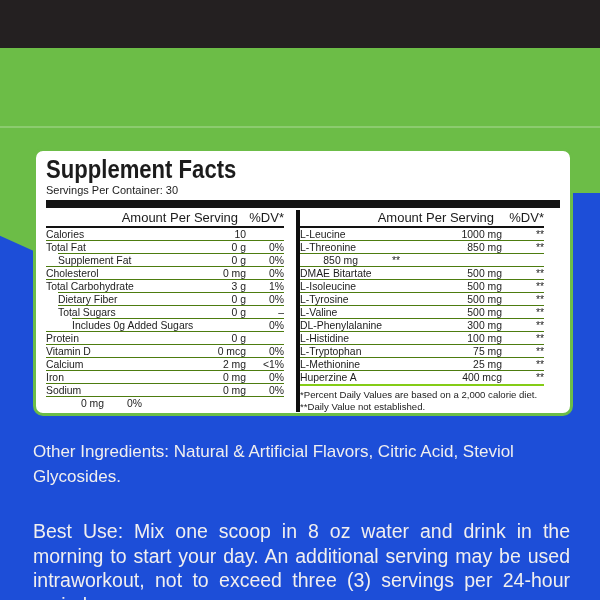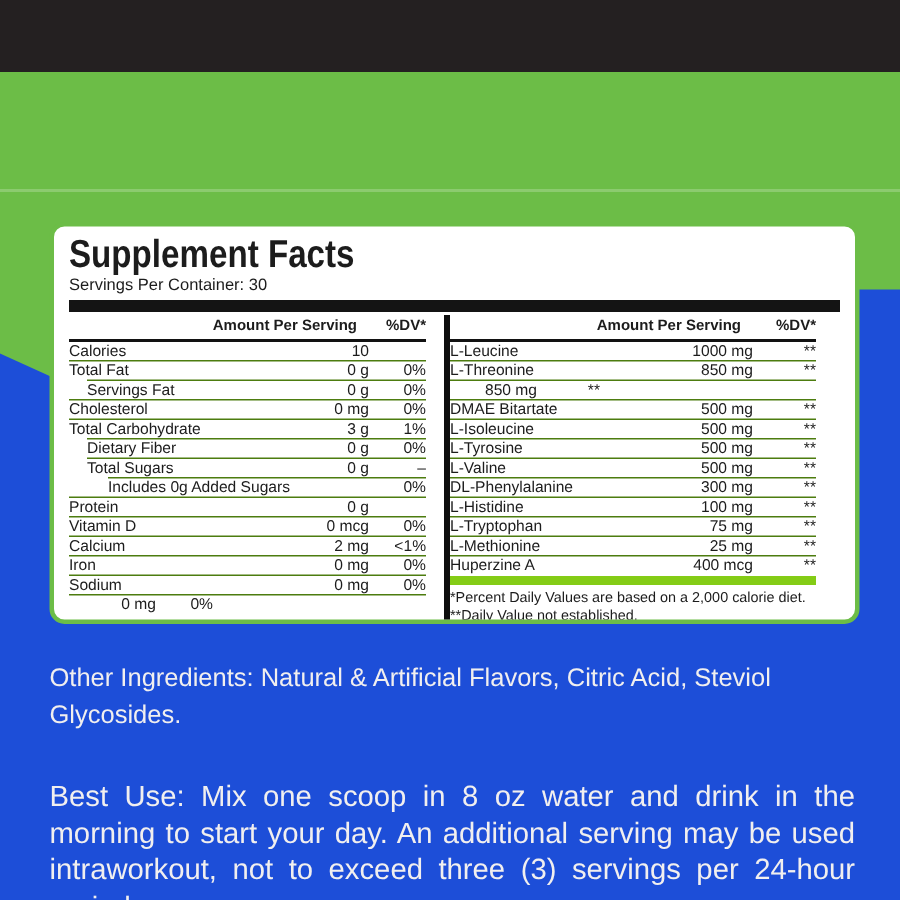--- a/index.html
+++ b/index.html
@@ -32,41 +32,41 @@
   }
   .thick-bar { height:8px; background:#141414; margin-top:3px; }
 
   .columns { display:flex; margin-top:2px; align-items:stretch; }
   .col { box-sizing:border-box; }
   .col-left  { width:250px; padding-right:12px; }
   .col-right { width:260px; padding-right:16px; }
   .vdiv { width:4px; background:#0e0e0e; }
 
   .col-header {
-    display:flex; font-weight:bold; font-size:10px; line-height:12px;
+    display:flex; font-weight:normal; font-size:13px; line-height:12px;
     padding:2px 0; border-bottom:2px solid #121212;
   }
   .col-header .h-amt { flex:1; text-align:right; padding-right:8px; }
   .col-header .h-dv  { text-align:right; }
   .col-left  .h-dv, .col-left  .dv { width:38px; }
   .col-right .h-dv, .col-right .dv { width:42px; }
 
   .row {
     display:flex; align-items:baseline; font-size:10.4px; line-height:11px;
     padding:0.5px 0; border-top:1px solid #4d7c0f;
   }
   .rows .row:first-of-type { border-top:none; }
   .row .nm  { flex:1; white-space:nowrap; }
   .row .amt { width:58px; text-align:right; white-space:nowrap; }
   .row .dv  { text-align:right; white-space:nowrap; }
   .row.indent-1 { margin-left:12px; }
   .row.indent-2 { margin-left:26px; }
 
   .footnotes {
-    border-top:6px solid #84cc16; margin-top:1px; padding-top:3px;
+    border-top:2px solid #84cc16; margin-top:1px; padding-top:3px;
     font-size:9.6px; line-height:11.5px;
   }
 
   
   .other-ing {
     position:absolute; left:33px; top:391px; width:545px;
     color:#f1efef; font-size:17px; line-height:25px;
   }
   .best-use {
     position:absolute; left:33px; top:471px; width:537px;
@@ -106,21 +106,21 @@
               <span class="dv"></span>
             </div>
 
             <div class="row">
               <span class="nm">Total Fat</span>
               <span class="amt">0 g</span>
               <span class="dv">0%</span>
             </div>
 
             <div class="row indent-1">
-              <span class="nm">Servings Fat</span>
+              <span class="nm">Supplement Fat</span>
               <span class="amt">0 g</span>
               <span class="dv">0%</span>
             </div>
 
             <div class="row">
               <span class="nm">Cholesterol</span>
               <span class="amt">0 mg</span>
               <span class="dv">0%</span>
             </div>
 

